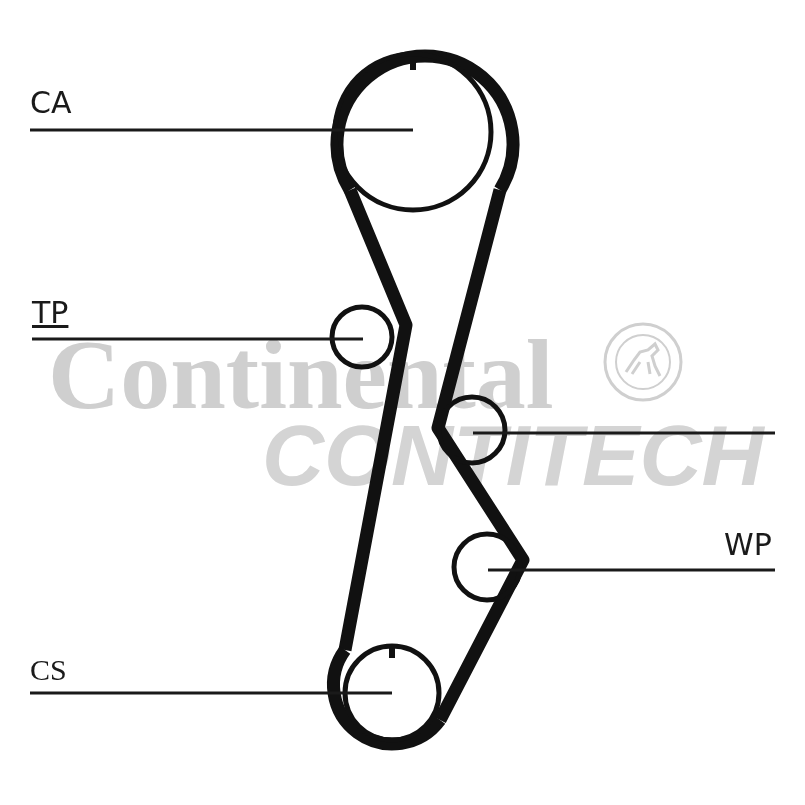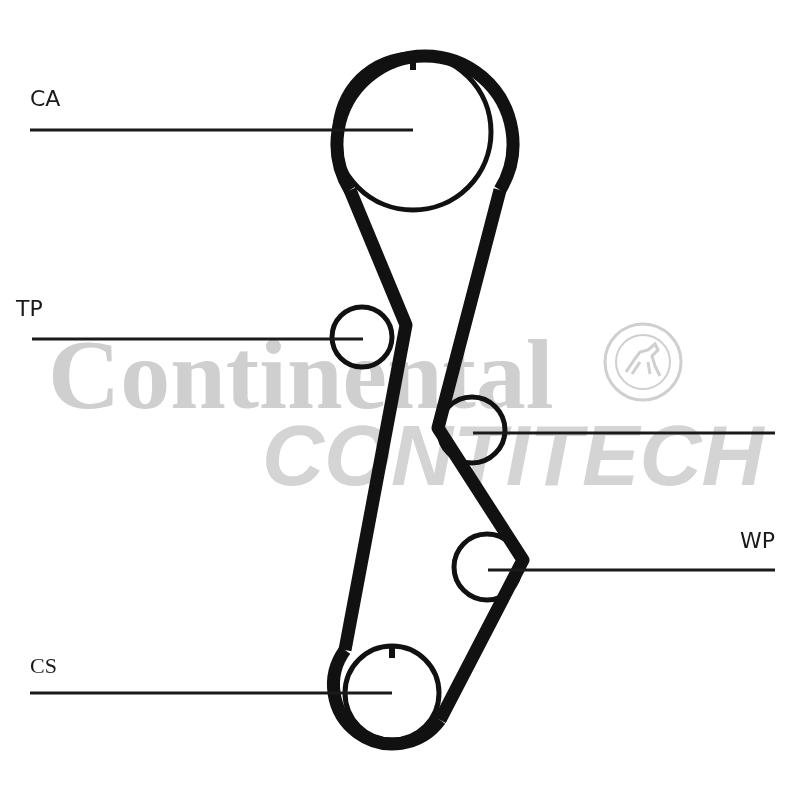--- a/index.html
+++ b/index.html
@@ -1,18 +1,18 @@
 <!DOCTYPE html>
 <html><head>
 <meta charset="utf-8">
 <style>
   html, body { margin:0; padding:0; background:#ffffff; }
   body { width:805px; height:805px; position:relative; overflow:hidden; font-family:"Liberation Sans", sans-serif; }
   #stage { position:absolute; left:0; top:0; width:805px; height:805px; }
-  .label { position:absolute; font-family:"DejaVu Sans", sans-serif; font-size:22px; color:#1a1a1a; letter-spacing:0px; line-height:1; }
+  .label { position:absolute; font-family:"DejaVu Sans", sans-serif; font-size:30px; color:#1a1a1a; letter-spacing:0px; line-height:1; }
   .wm1 { font-family:"Liberation Serif", serif; font-weight:bold; font-size:100px; fill:#cfcfcf; }
   .wm2 { font-family:"Liberation Sans", sans-serif; font-weight:bold; font-style:italic; font-size:86px; fill:#d4d4d4; }
 </style>
 </head>
 <body>
 
 <div id="stage">
   <svg width="805" height="805" viewBox="0 0 805 805" xmlns="http://www.w3.org/2000/svg">
 
     <g>
@@ -51,16 +51,16 @@
     <g stroke="#1a1a1a" stroke-width="3">
       <line x1="30" y1="130" x2="413" y2="130"></line>
       <line x1="32" y1="339" x2="363" y2="339"></line>
       <line x1="473" y1="433" x2="775" y2="433"></line>
       <line x1="488" y1="570" x2="775" y2="570"></line>
       <line x1="30" y1="693" x2="392" y2="693"></line>
     </g>
   </svg>
 
   <div class="label" style="left:30px; top:88px;">CA</div>
-  <div class="label" style="left:16px; top:298px;">TP</div>
-  <div class="label" style="left:740px; top:530px;">WP</div>
+  <div class="label" style="left:32px; top:298px;text-decoration:underline;">TP</div>
+  <div class="label" style="left:724px; top:530px;">WP</div>
   <div class="label" style="left:30px; top:655px;font-family:Liberation Serif, serif;">CS</div>
 </div>
 
 </body></html>

